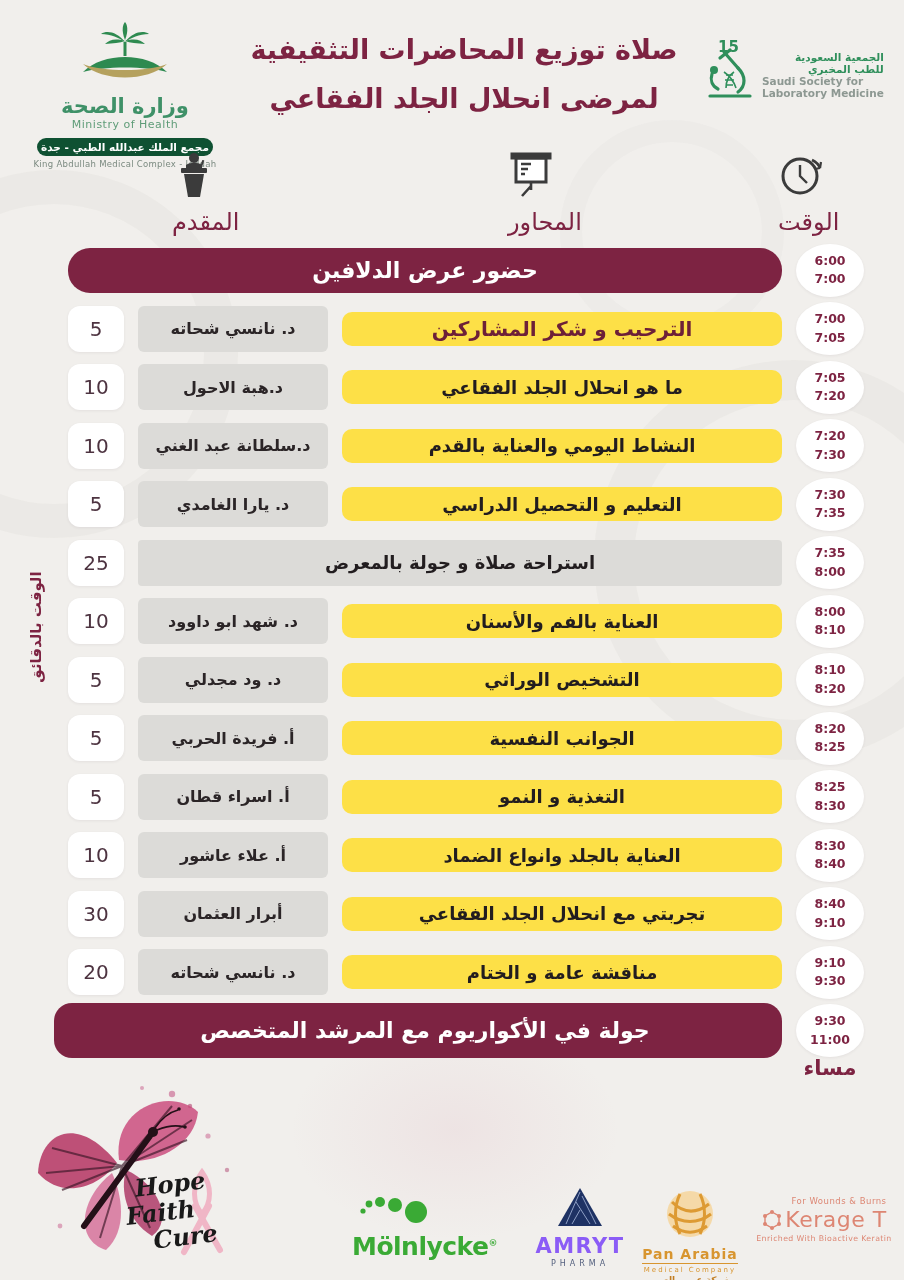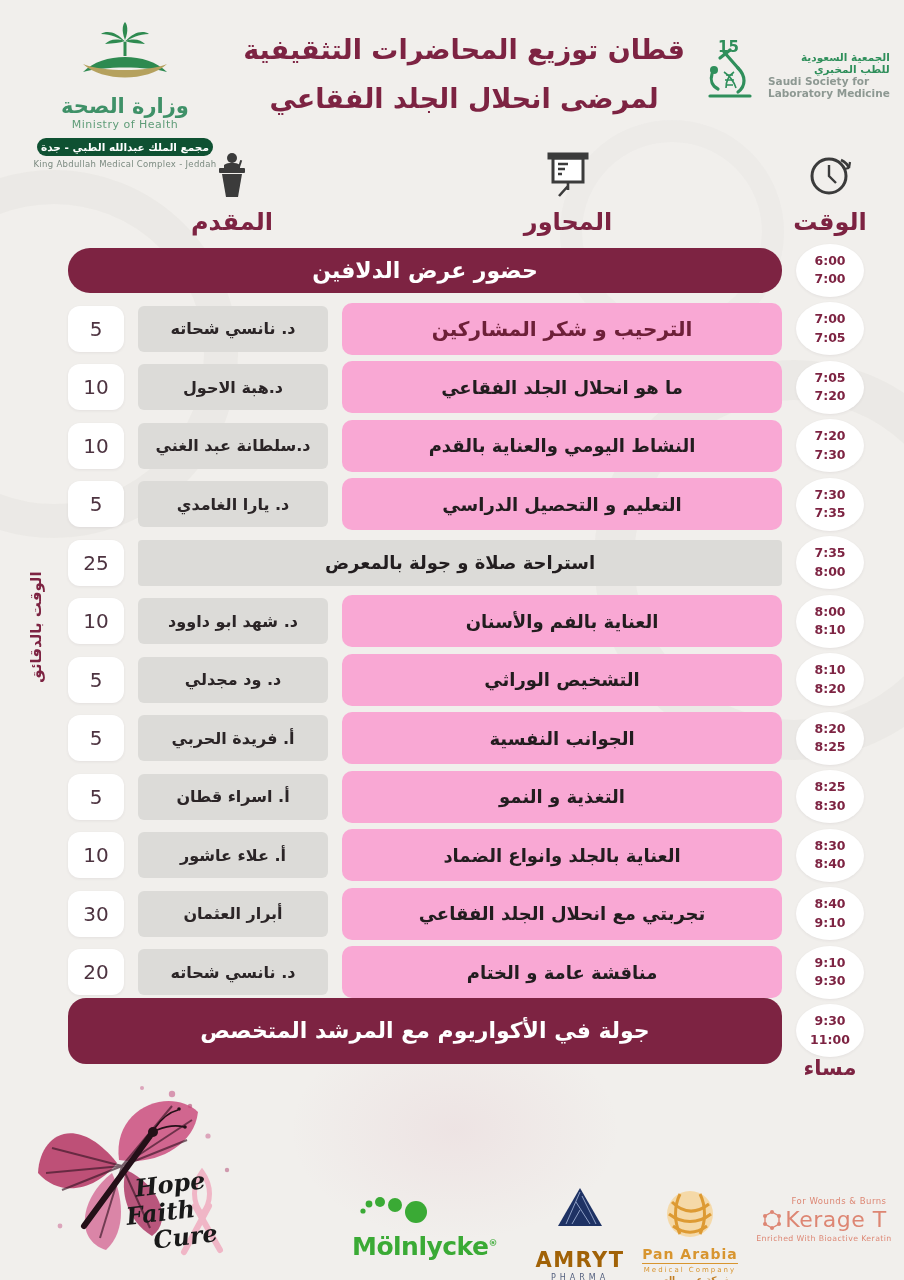--- a/index.html
+++ b/index.html
@@ -21,56 +21,56 @@
   .moh-name-en { color:#5f9c78; font-size:11px; letter-spacing:0.5px; }
   .moh-pill { display:inline-block; background:#0f5132; color:#ffffff; font-size:10.5px; font-weight:bold;
               border-radius:10px; padding:3px 4px; margin-top:7px; direction:rtl; }
   .moh-complex-en { color:#7b8a80; font-size:8.5px; margin-top:3px; letter-spacing:0.3px; }
 
   .title-block { position:absolute; left:238px; top:34px; width:452px; text-align:center;
                  color:#7d2342; font-weight:bold; direction:rtl; }
   .title-line1 { font-size:27px; }
   .title-line2 { font-size:27px; margin-top:18px; }
 
-  .sslm-block { position:absolute; right:14px; top:44px; width:190px; display:flex; align-items:center; gap:6px; }
+  .sslm-block { position:absolute; right:14px; top:44px; width:190px; display:flex; align-items:center; gap:0; }
   .sslm-texts { text-align:left; }
   .sslm-ar { color:#2f8f5b; font-size:10.5px; font-weight:bold; direction:rtl; text-align:right; }
   .sslm-en { color:#8d9892; font-size:10.5px; font-weight:bold; }
   .sslm-num { position:absolute; left:18px; top:-6px; color:#2f8f5b; font-size:15px; font-weight:bold; }
   .sslm-iconwrap { position:relative; width:62px; height:62px; flex:none; }
 
   
-  .col-head { position:absolute; text-align:center; color:#7d2342; font-weight:bold; font-size:24px; }
+  .col-head { position:absolute; text-align:left; color:#7d2342; font-weight:normal; font-size:24px; }
   .col-head .icon { margin-bottom:4px; }
   .col-presenter { left:172px; top:152px; width:120px; }
   .col-topics    { left:508px; top:150px; width:120px; }
   .col-time      { left:778px; top:152px; width:104px; }
 
   
   .rows { position:absolute; top:241px; left:0; width:904px; display:flex; flex-direction:column; }
   .row { height:58.5px; display:flex; direction:rtl; align-items:center; gap:14px;
          padding:0 40px 0 0; box-sizing:border-box; }
   .time-bubble { width:68px; height:53px; background:#ffffff; border-radius:50%;
                  display:flex; flex-direction:column; justify-content:center; align-items:center;
                  color:#7d2342; font-weight:bold; font-size:12.5px; line-height:1.5; flex:none;
                  box-shadow:0 1px 3px rgba(60,40,50,0.07); direction:ltr; }
-  .topic-pill { width:440px; height:52px; background:#f9a8d4; border-radius:10px; flex:none;
+  .topic-pill { width:440px; height:34px; background:#fde047; border-radius:10px; flex:none;
                 display:flex; align-items:center; justify-content:center;
                 font-weight:bold; font-size:18px; color:#221d1f; direction:rtl; }
   .topic-pill.highlight { color:#6d2038; font-size:20px; }
   .presenter-pill { width:190px; height:46px; background:#dcdbd8; border-radius:6px; flex:none;
                     display:flex; align-items:center; justify-content:center;
                     font-weight:bold; font-size:16px; color:#2b2527; direction:rtl; }
   .duration-box { width:56px; height:46px; background:#ffffff; border-radius:12px; flex:none;
                   display:flex; align-items:center; justify-content:center;
                   font-size:20px; color:#4d3340; box-shadow:0 1px 3px rgba(60,40,50,0.07); direction:ltr; }
   .banner-bar { width:714px; height:45px; background:#7d2342; border-radius:22px; flex:none;
                 display:flex; align-items:center; justify-content:center;
                 color:#ffffff; font-weight:bold; font-size:22px; direction:rtl; }
-  .banner-bar.tall { height:66px; border-radius:18px; }
+  .banner-bar.tall { height:55px; border-radius:18px;padding-left:14px; }
   .break-pill { width:644px; height:46px; background:#dcdbd8; border-radius:4px; flex:none;
                 display:flex; align-items:center; justify-content:center;
                 font-weight:bold; font-size:18px; color:#221d1f; direction:rtl; }
 
   
   .side-label { position:absolute; left:-54px; top:618px; width:180px; text-align:center;
                 transform:rotate(-90deg); color:#7d2342; font-weight:bold; font-size:15px; direction:rtl; }
   .evening-label { position:absolute; right:36px; top:1056px; width:76px; text-align:center;
                    color:#7d2342; font-weight:bold; font-size:21px; direction:rtl; }
 
@@ -81,21 +81,21 @@
                      color:#191919; }
   .bw1 { font-size:24px; margin-left:18px; }
   .bw2 { font-size:24px; margin-left:6px; margin-top:-2px; }
   .bw3 { font-size:24px; margin-left:30px; margin-top:-2px; }
 
   .molnlycke-block { position:absolute; left:352px; top:1192px; width:150px; text-align:left; }
   .molnlycke-name { color:#3aaa35; font-size:25px; font-weight:bold; letter-spacing:-0.5px; margin-top:2px; }
   .molnlycke-reg { font-size:9px; vertical-align:super; }
 
   .amryt-block { position:absolute; left:530px; top:1186px; width:100px; text-align:center; }
-  .amryt-name { color:#a16207; font-size:21px; font-weight:bold; letter-spacing:1.5px; margin-top:16px; }
+  .amryt-name { color:#8b5cf6; font-size:21px; font-weight:bold; letter-spacing:1.5px; margin-top:2px; }
   .amryt-sub { color:#55617f; font-size:8px; letter-spacing:4px; margin-top:1px; }
 
   .pan-block { position:absolute; left:636px; top:1188px; width:108px; text-align:center; }
   .pan-name { color:#d8952f; font-size:14px; font-weight:bold; letter-spacing:1px;
               border-bottom:1px solid #d8952f; display:inline-block; padding-bottom:1px; }
   .pan-sub { color:#d8952f; font-size:7px; letter-spacing:2px; margin-top:2px; }
   .pan-sub-ar { color:#c27d22; font-size:9px; font-weight:bold; margin-top:1px; direction:rtl; }
 
   .kerage-block { position:absolute; left:748px; top:1196px; width:152px; text-align:center; color:#dd8673; }
   .kerage-top { font-size:8.5px; letter-spacing:0.5px; margin-left:30px; }
@@ -126,21 +126,21 @@
         <path d="M8 42 C28 60 72 60 92 42 C72 50 28 50 8 42 Z" fill="#b5a15e"></path>
       </g>
     </svg>
     <div class="moh-name-ar">وزارة الصحة</div>
     <div class="moh-name-en">Ministry of Health</div>
     <div><span class="moh-pill">مجمع الملك عبدالله الطبي - جدة</span></div>
     <div class="moh-complex-en">King Abdullah Medical Complex - Jeddah</div>
   </div>
 
   <div class="title-block">
-    <div class="title-line1">قطان توزيع المحاضرات التثقيفية</div>
+    <div class="title-line1">صلاة توزيع المحاضرات التثقيفية</div>
     <div class="title-line2">لمرضى انحلال الجلد الفقاعي</div>
   </div>
 
   <div class="sslm-block">
     <div class="sslm-iconwrap">
       <span class="sslm-num">15</span>
       <svg width="62" height="62" viewBox="0 0 62 62">
         <g fill="none" stroke="#2f8f5b" stroke-width="3.2" stroke-linecap="round">
           <path d="M24 8 L38 24"></path>
           <path d="M20 14 L30 6"></path>

